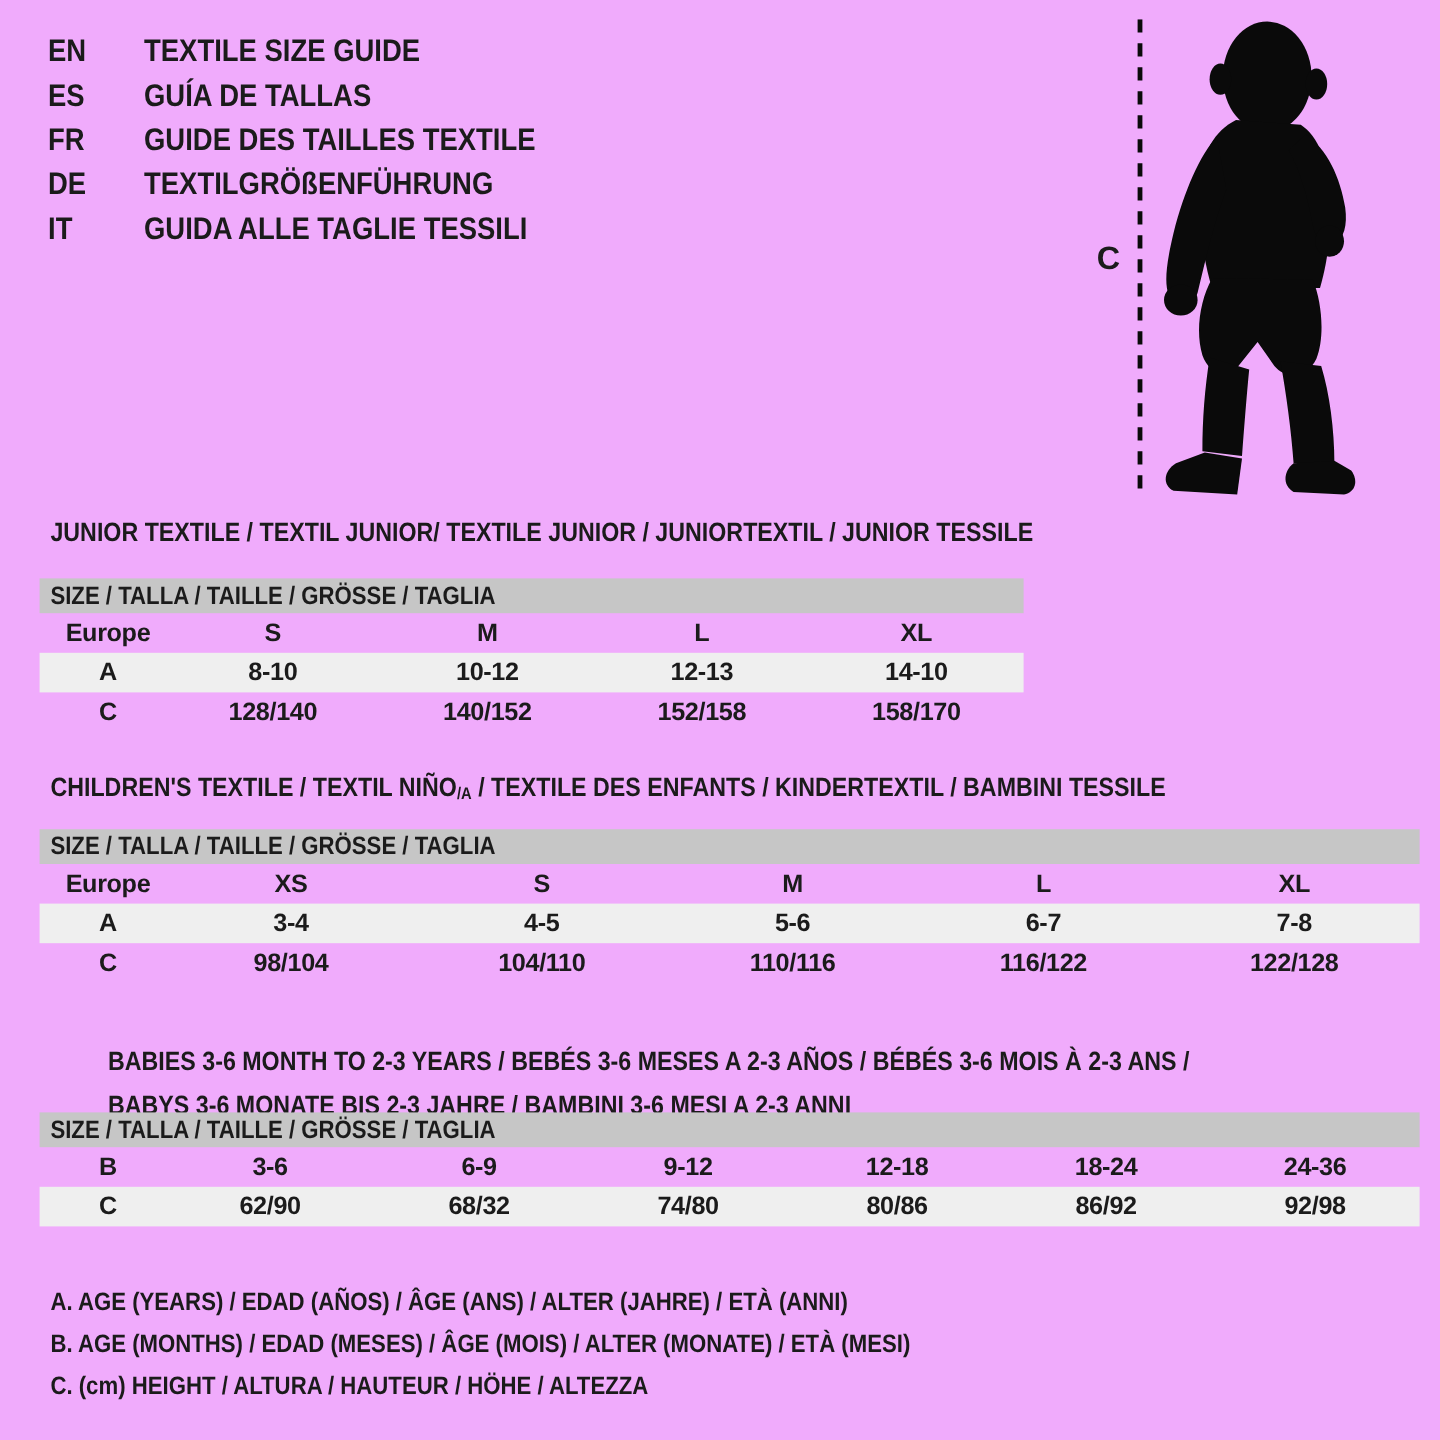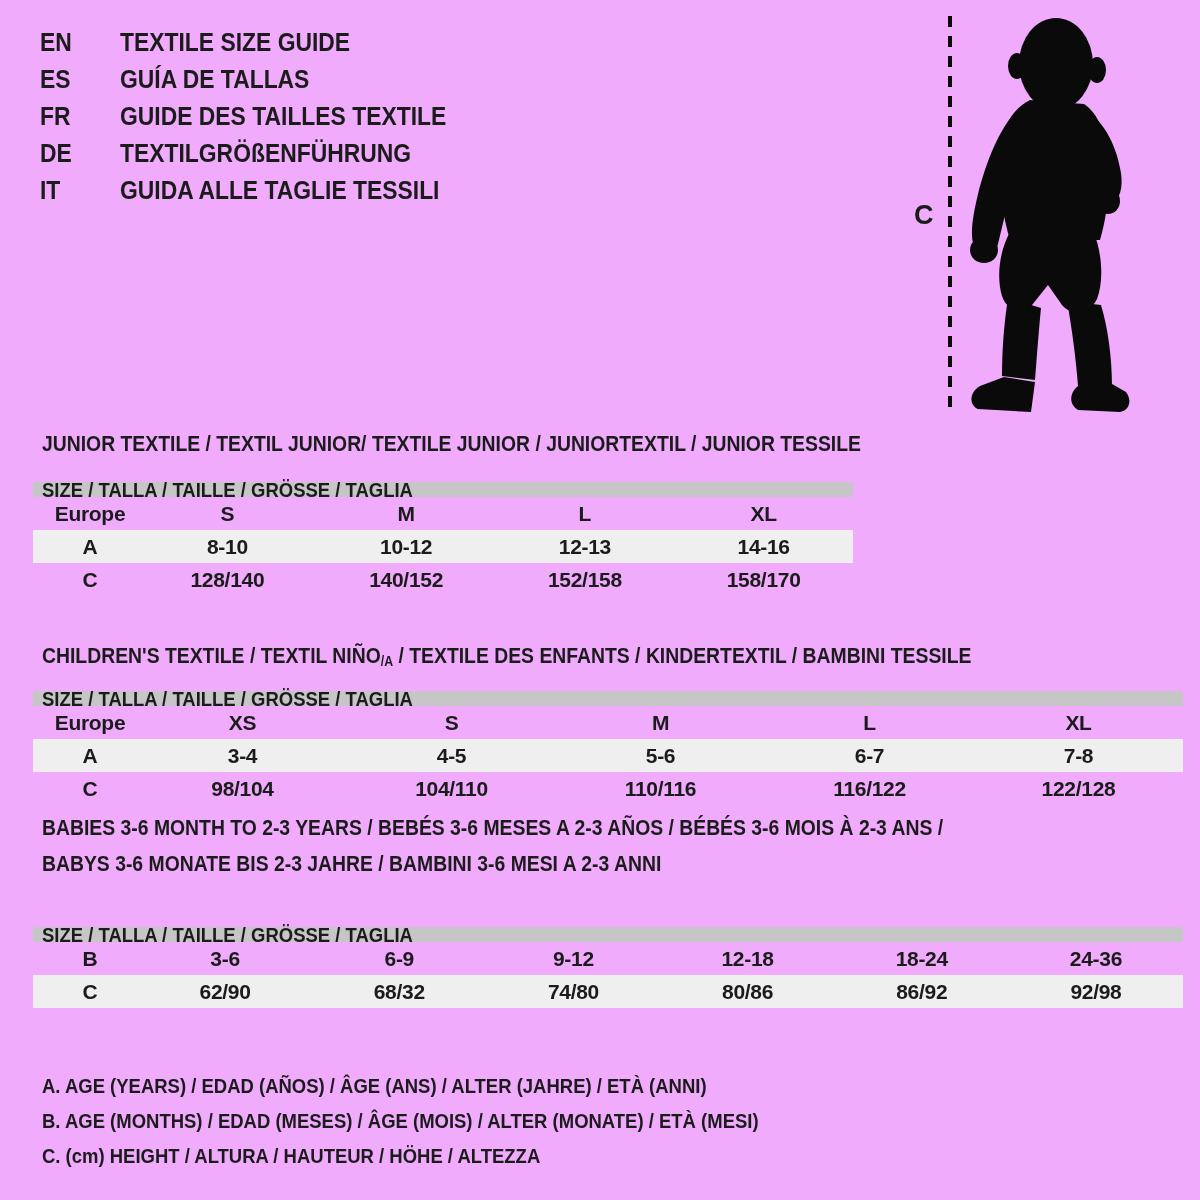--- a/index.html
+++ b/index.html
@@ -27,21 +27,21 @@
   .c-label{position:absolute;left:14px;top:200px;font-size:27px;font-weight:700;}
   .dashline{position:absolute;left:46px;top:16px;}
   .baby{position:absolute;left:60px;top:14px;}
 
   
   .sec-title{position:absolute;left:42px;font-size:22px;font-weight:700;line-height:26px;}
   .title-sub{font-size:14px;font-weight:700;vertical-align:-3px;letter-spacing:0;}
 
   
   .size-table{position:absolute;left:33px;}
-  .band{height:15px;background:#c6c6c6;display:flex;align-items:center;padding-left:9px;box-sizing:border-box;font-size:21px;}
+  .band{height:29px;background:#c6c6c6;display:flex;align-items:center;padding-left:9px;box-sizing:border-box;font-size:21px;}
   .trow{display:grid;height:33px;align-items:center;font-size:21px;font-weight:700;letter-spacing:-0.3px;}
   .junior .trow{grid-template-columns:105px repeat(4,1fr);}
   .children .trow{grid-template-columns:105px repeat(5,1fr);}
   .babies .trow{grid-template-columns:105px repeat(6,1fr);}
   .tcell{text-align:center;}
   .tlbl{text-align:center;padding-left:9px;}
   .shaded{background:#efefef;}
 
   
   .legend{position:absolute;left:42px;top:1068px;}
@@ -111,21 +111,21 @@
       <span class="tcell">S</span>
       <span class="tcell">M</span>
       <span class="tcell">L</span>
       <span class="tcell">XL</span>
     </div>
     <div class="trow shaded">
       <span class="tlbl">A</span>
       <span class="tcell">8-10</span>
       <span class="tcell">10-12</span>
       <span class="tcell">12-13</span>
-      <span class="tcell">14-16</span>
+      <span class="tcell">14-10</span>
     </div>
     <div class="trow">
       <span class="tlbl">C</span>
       <span class="tcell">128/140</span>
       <span class="tcell">140/152</span>
       <span class="tcell">152/158</span>
       <span class="tcell">158/170</span>
     </div>
   </div>
 
@@ -155,21 +155,21 @@
     <div class="trow">
       <span class="tlbl">C</span>
       <span class="tcell">98/104</span>
       <span class="tcell">104/110</span>
       <span class="tcell">110/116</span>
       <span class="tcell">116/122</span>
       <span class="tcell">122/128</span>
     </div>
   </div>
 
-  <div class="sec-title" style="top:810px;line-height:36px;">
+  <div class="sec-title" style="top:867px;line-height:36px;margin-left:48px;">
     <span class="cond">BABIES 3-6 MONTH TO 2-3 YEARS / BEBÉS 3-6 MESES A 2-3 AÑOS / BÉBÉS 3-6 MOIS À 2-3 ANS /</span><br>
     <span class="cond">BABYS 3-6 MONATE BIS 2-3 JAHRE / BAMBINI 3-6 MESI A 2-3 ANNI</span>
   </div>
   <div class="size-table babies" style="top:927px;width:1150px;">
     <div class="band">
       <span class="cond">SIZE / TALLA / TAILLE / GRÖSSE / TAGLIA</span>
     </div>
     <div class="trow">
       <span class="tlbl">B</span>
       <span class="tcell">3-6</span>

